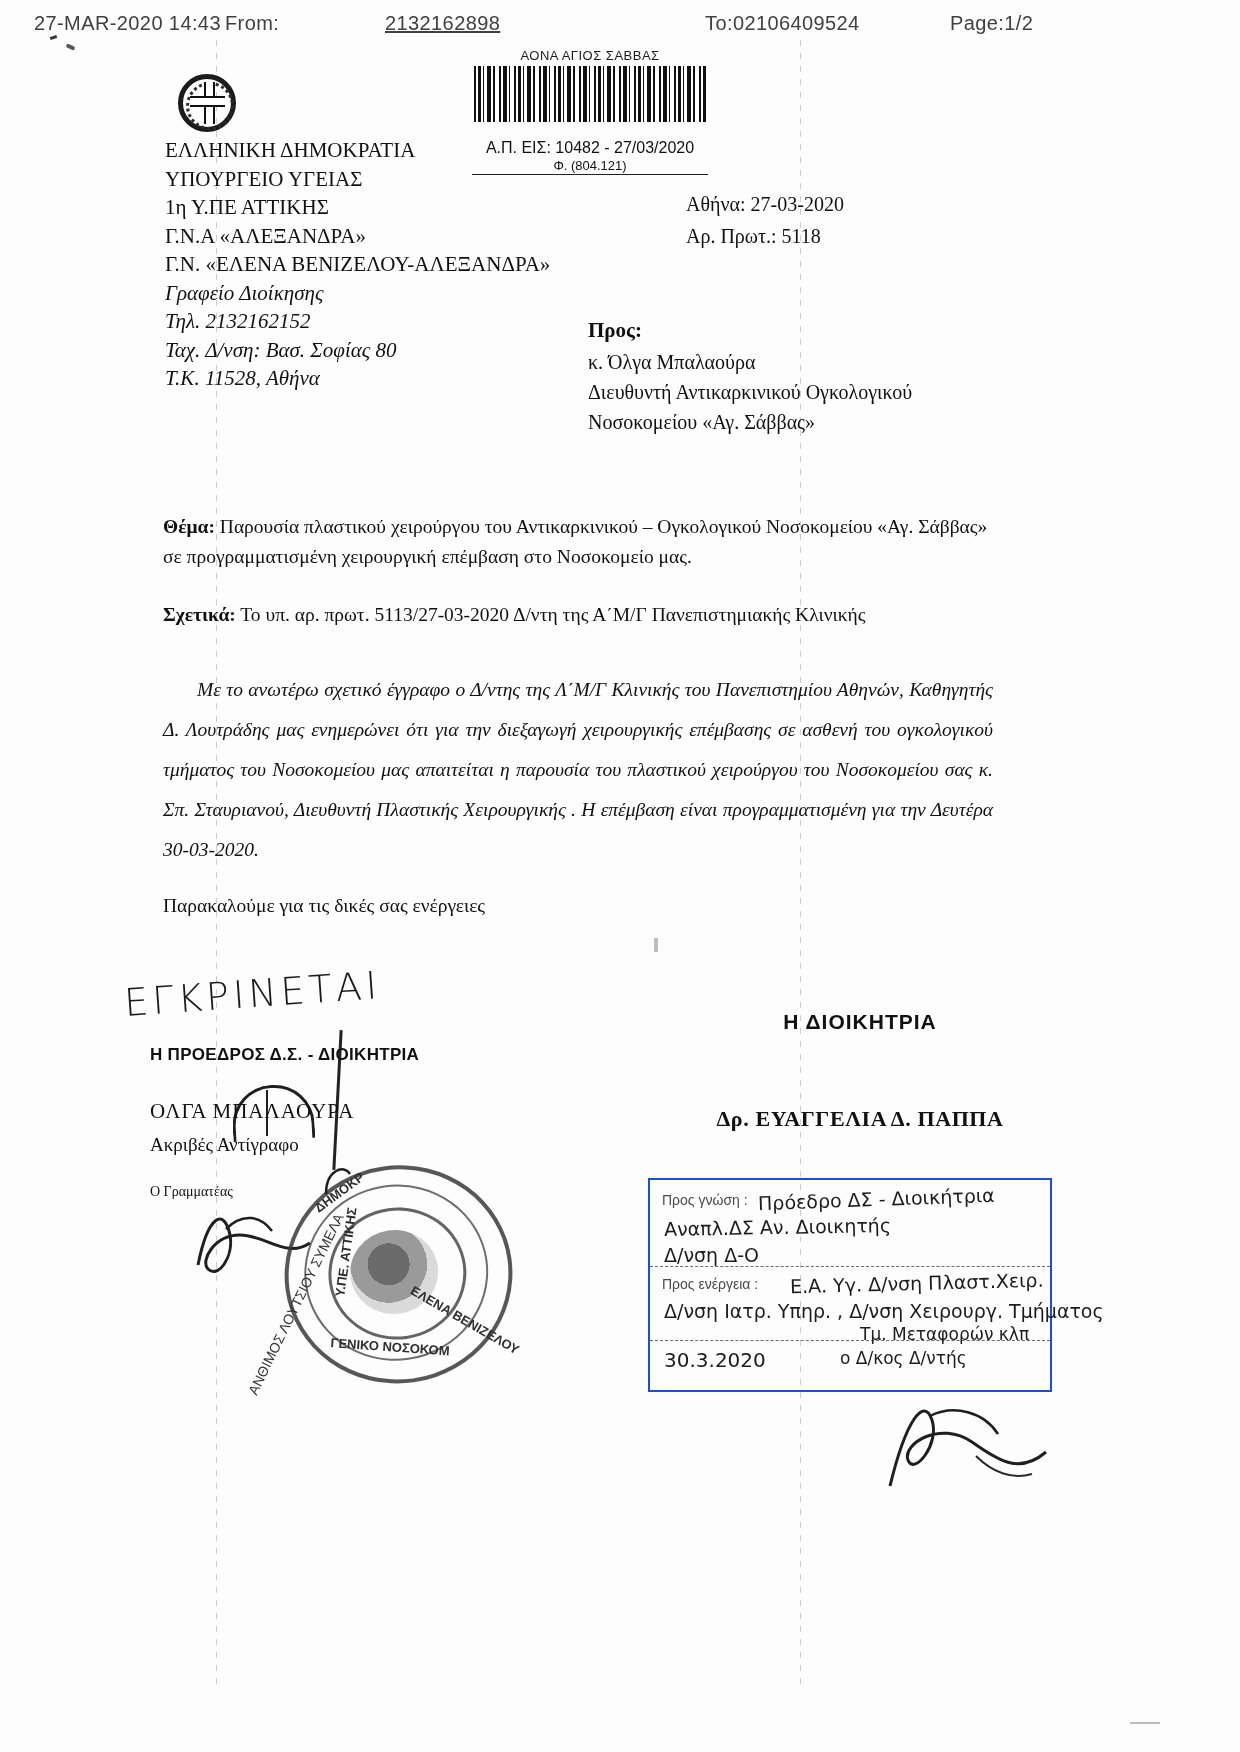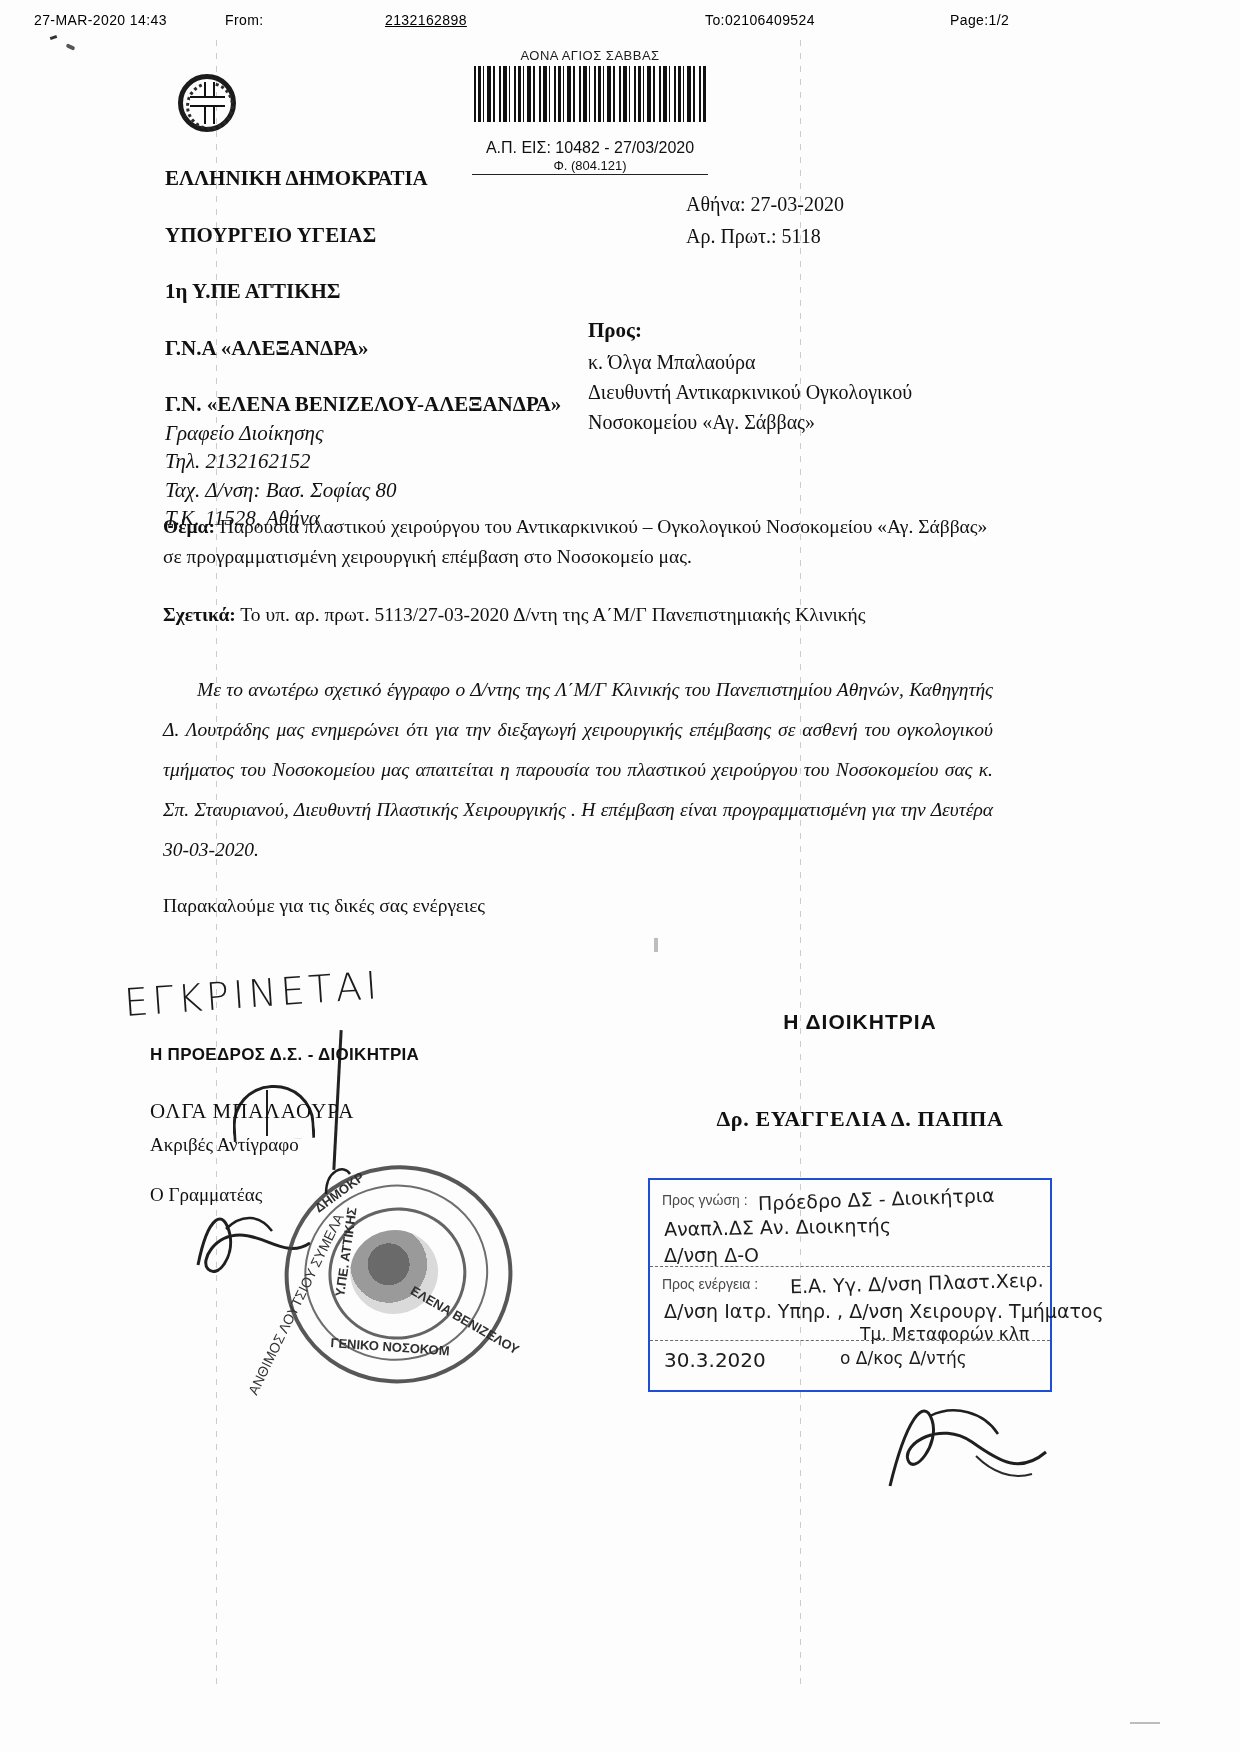--- a/index.html
+++ b/index.html
@@ -20,22 +20,22 @@
   }
 
   
   .fax-header {
     position: absolute;
     top: 8px;
     left: 0;
     width: 1240px;
     height: 30px;
     font-family: "Liberation Sans", sans-serif;
-    font-size: 14px;
-    color: #000000;
+    font-size: 20px;
+    color: #404040;
     letter-spacing: 0.4px;
   }
   .fax-header span { position: absolute; white-space: nowrap; }
   .fh-date { left: 34px; top: 4px; }
   .fh-from { left: 225px; top: 4px; }
   .fh-fromno { left: 385px; top: 4px; text-decoration: underline; }
   .fh-to { left: 705px; top: 4px; }
   .fh-page { left: 950px; top: 4px; }
 
   .speck1 {
@@ -104,21 +104,21 @@
   .barcode-stamp .line2 { font-size: 13px; margin-top: 1px; }
   .barcode-underline {
     position: absolute; left: 2px; top: 126px; width: 236px; height: 1px; background: #222;
   }
 
   
   .letterhead {
     position: absolute; left: 165px; top: 136px; width: 460px;
     font-size: 21px; line-height: 1.36; color: #111;
   }
-  .letterhead .l-bold { font-weight: bold; margin-top: 28px; }
+  .letterhead .l-bold { font-weight: normal; }
   .letterhead .l-italic { font-style: italic; }
   .letterhead .l-dioik { font-weight: bold; margin-top: 2px; }
 
   
   .dateblock {
     position: absolute; left: 686px; top: 188px; font-size: 20px; line-height: 1.6;
   }
 
   
   .recipient {
@@ -148,21 +148,21 @@
   }
 
   
   .sig-left {
     position: absolute; left: 150px; top: 1045px; width: 400px;
     font-size: 18px;
   }
   .sig-left .line1 { font-family: "Liberation Sans", sans-serif; font-weight: bold; font-size: 17px; letter-spacing: 0.3px; }
   .sig-left .line2 { font-size: 21px; letter-spacing: 1px; margin-top: 34px; }
   .sig-left .line3 { font-size: 19px; margin-top: 10px; }
-  .sig-left .line4 { font-size: 19px; margin-top: 28px; }
+  .sig-left .line4 { font-size: 14px; margin-top: 28px; }
 
   .handwrite {
     position: absolute;
     font-family: "DejaVu Sans", sans-serif;
     color: #1b1b1b;
     white-space: nowrap;
   }
   .hw-egkrinetai {
     left: 124px; top: 972px; font-size: 38px; letter-spacing: 4px;
     transform: rotate(-4deg); font-weight: 300;

